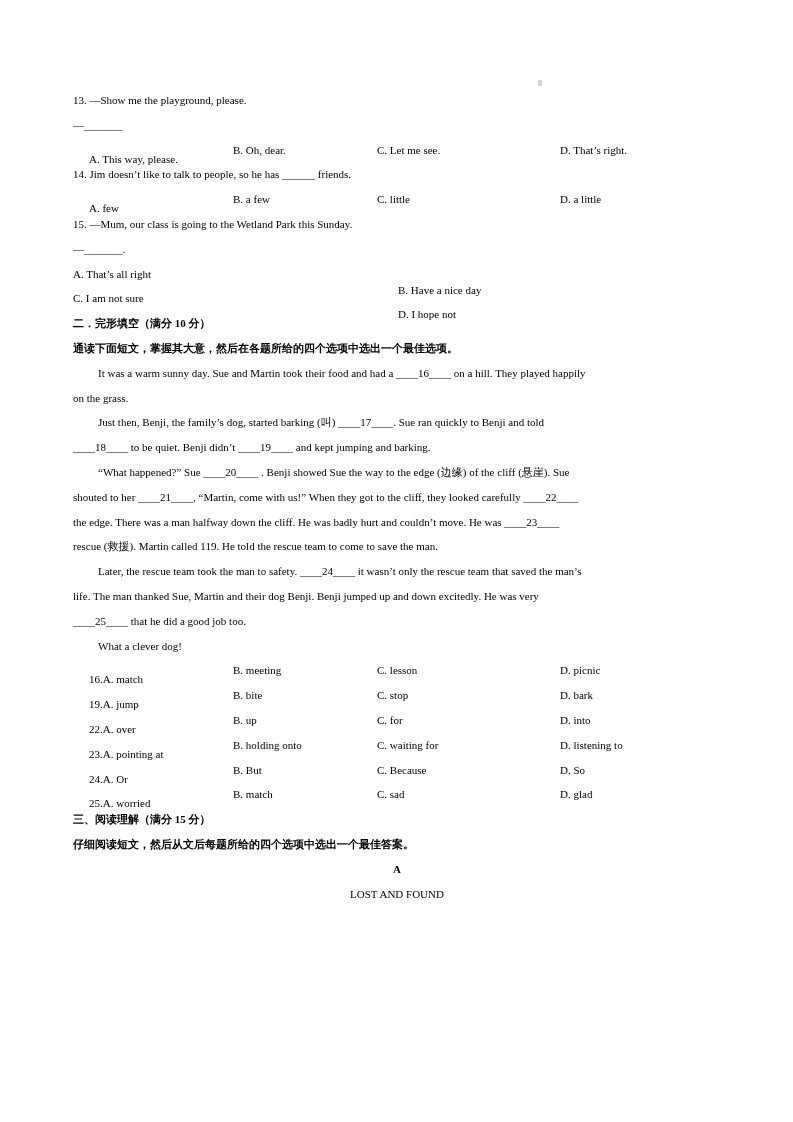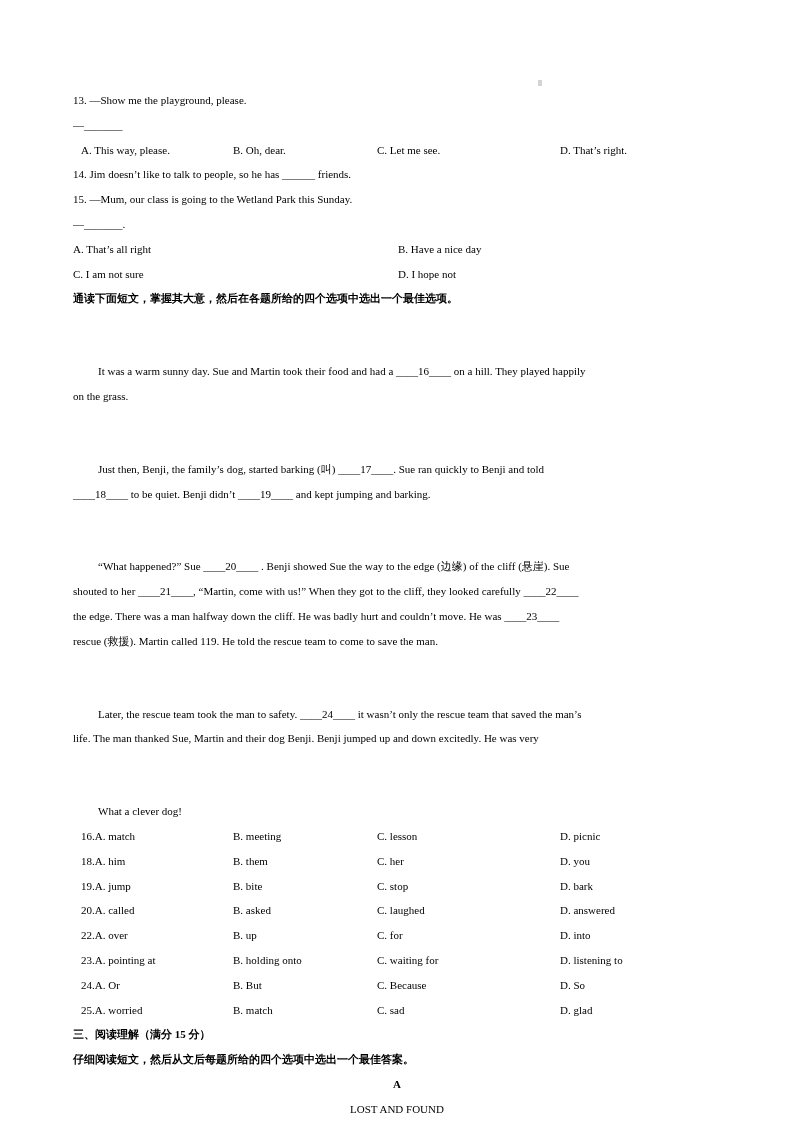--- a/index.html
+++ b/index.html
@@ -15,31 +15,31 @@
     color: #000000;
   }
   .content {
     position: absolute;
     left: 73px;
     top: 88px;
     width: 648px;
     line-height: 24.8px;
   }
   .line { height: 24.8px; white-space: nowrap; }
-  .indent { padding-left: 25px; margin-top: 48px; }
+  .indent { padding-left: 25px; }
   .bold { font-weight: bold; }
   .center { text-align: center; white-space: normal; }
   .opt-row { position: relative; height: 24.8px; }
   .cell { position: absolute; top: 0; white-space: nowrap; }
-  .c4-0 { left: 8px; }
+  .c4-0 { left: 16px; margin-top: 9px; }
   .c4-1 { left: 160px; }
   .c4-2 { left: 304px; }
   .c4-3 { left: 487px; }
   .c2-0 { left: 0; text-align: center; }
-  .c2-1 { left: 325px; }
+  .c2-1 { left: 325px; margin-top: 16px; }
   .stray-mark {
     position: absolute;
     left: 538px;
     top: 80px;
     width: 4px;
     height: 6px;
     background: #c9c9c9;
     opacity: 0.8;
   }
 </style>
@@ -53,71 +53,67 @@
     <section id="grammar-section">
         <div class="line">13. —Show me the playground, please.</div>
         <div class="line">—_______</div>
         <div class="opt-row">
           <span class="cell c4-0">A. This way, please.</span>
           <span class="cell c4-1">B. Oh, dear.</span>
           <span class="cell c4-2">C. Let me see.</span>
           <span class="cell c4-3">D. That’s right.</span>
         </div>
         <div class="line">14. Jim doesn’t like to talk to people, so he has ______ friends.</div>
+        <div class="opt-row">
+          <span class="cell c4-0">A. few</span>
+          <span class="cell c4-1">B. a few</span>
+          <span class="cell c4-2">C. little</span>
+          <span class="cell c4-3">D. a little</span>
+        </div>
         <div class="line">15. —Mum, our class is going to the Wetland Park this Sunday.</div>
         <div class="line">—_______.</div>
         <div class="opt-row">
           <span class="cell c2-0">A. That’s all right</span>
           <span class="cell c2-1">B. Have a nice day</span>
         </div>
         <div class="opt-row">
           <span class="cell c2-0">C. I am not sure</span>
           <span class="cell c2-1">D. I hope not</span>
         </div>
       </section>
 
+    <div class="line bold">二．完形填空（满分 10 分）</div>
     <div class="line bold">通读下面短文，掌握其大意，然后在各题所给的四个选项中选出一个最佳选项。</div>
 
     <section id="cloze-passage">
         <div class="line indent">It was a warm sunny day. Sue and Martin took their food and had a ____16____ on a hill. They played happily</div>
         <div class="line">on the grass.</div>
         <div class="line indent">Just then, Benji, the family’s dog, started barking (叫) ____17____. Sue ran quickly to Benji and told</div>
         <div class="line">____18____ to be quiet. Benji didn’t ____19____ and kept jumping and barking.</div>
         <div class="line indent">“What happened?” Sue ____20____ . Benji showed Sue the way to the edge (边缘) of the cliff (悬崖). Sue</div>
         <div class="line">shouted to her ____21____, “Martin, come with us!” When they got to the cliff, they looked carefully ____22____</div>
         <div class="line">the edge. There was a man halfway down the cliff. He was badly hurt and couldn’t move. He was ____23____</div>
         <div class="line">rescue (救援). Martin called 119. He told the rescue team to come to save the man.</div>
         <div class="line indent">Later, the rescue team took the man to safety. ____24____ it wasn’t only the rescue team that saved the man’s</div>
         <div class="line">life. The man thanked Sue, Martin and their dog Benji. Benji jumped up and down excitedly. He was very</div>
+        <div class="line">____25____ that he did a good job too.</div>
         <div class="line indent">What a clever dog!</div>
       </section>
     <section id="cloze-options">
         <div class="opt-row">
           <span class="cell c4-0">16.A. match</span>
           <span class="cell c4-1">B. meeting</span>
           <span class="cell c4-2">C. lesson</span>
           <span class="cell c4-3">D. picnic</span>
         </div>
         <div class="opt-row">
-          <span class="cell c4-0">18.A. him</span>
-          <span class="cell c4-1">B. them</span>
-          <span class="cell c4-2">C. her</span>
-          <span class="cell c4-3">D. you</span>
-        </div>
-        <div class="opt-row">
           <span class="cell c4-0">19.A. jump</span>
           <span class="cell c4-1">B. bite</span>
           <span class="cell c4-2">C. stop</span>
           <span class="cell c4-3">D. bark</span>
-        </div>
-        <div class="opt-row">
-          <span class="cell c4-0">20.A. called</span>
-          <span class="cell c4-1">B. asked</span>
-          <span class="cell c4-2">C. laughed</span>
-          <span class="cell c4-3">D. answered</span>
         </div>
         <div class="opt-row">
           <span class="cell c4-0">22.A. over</span>
           <span class="cell c4-1">B. up</span>
           <span class="cell c4-2">C. for</span>
           <span class="cell c4-3">D. into</span>
         </div>
         <div class="opt-row">
           <span class="cell c4-0">23.A. pointing at</span>
           <span class="cell c4-1">B. holding onto</span>

